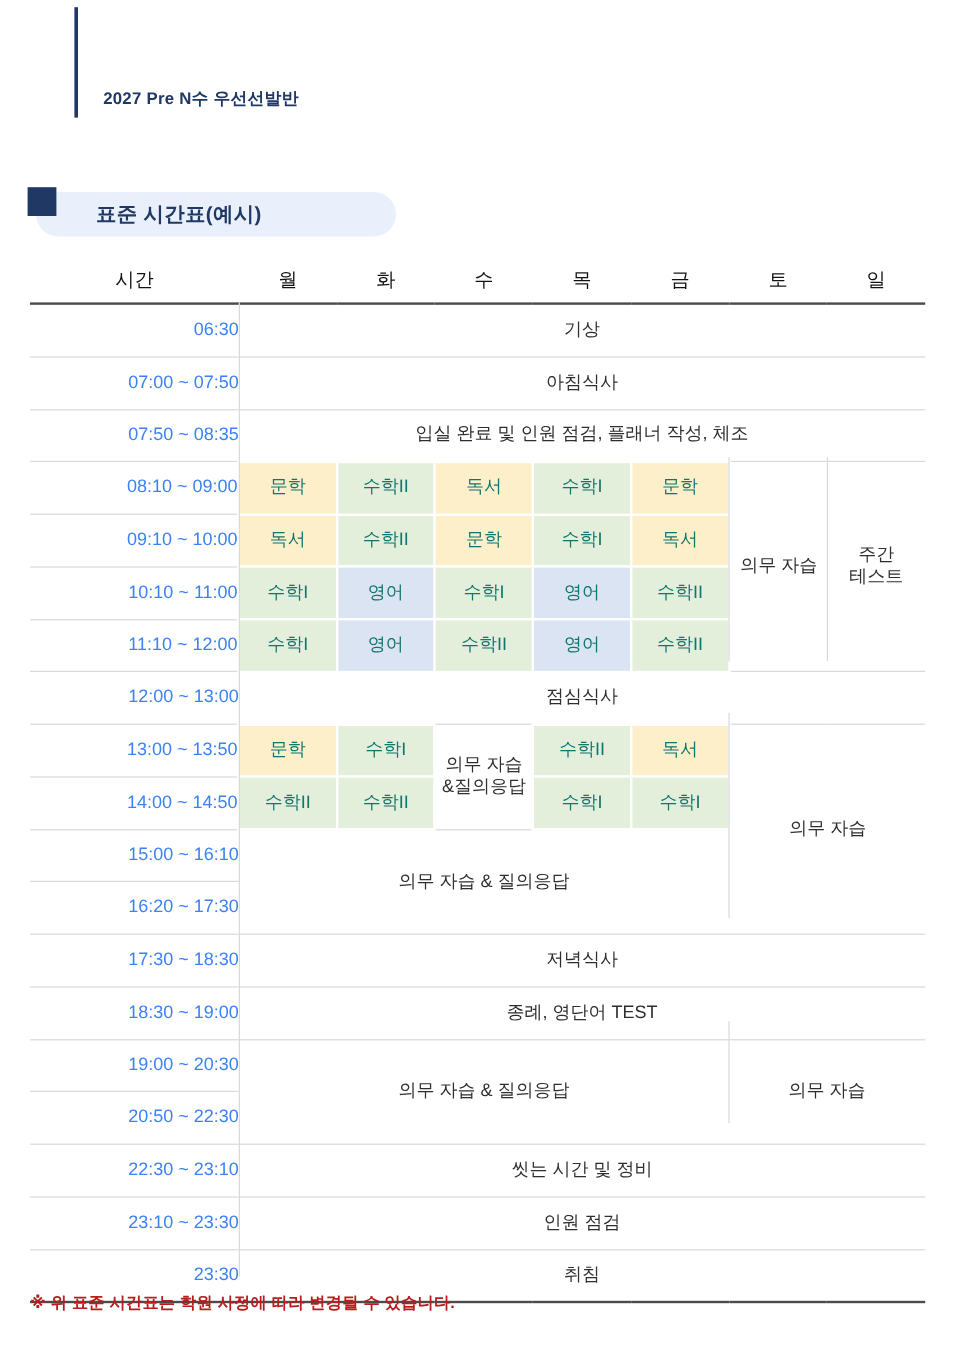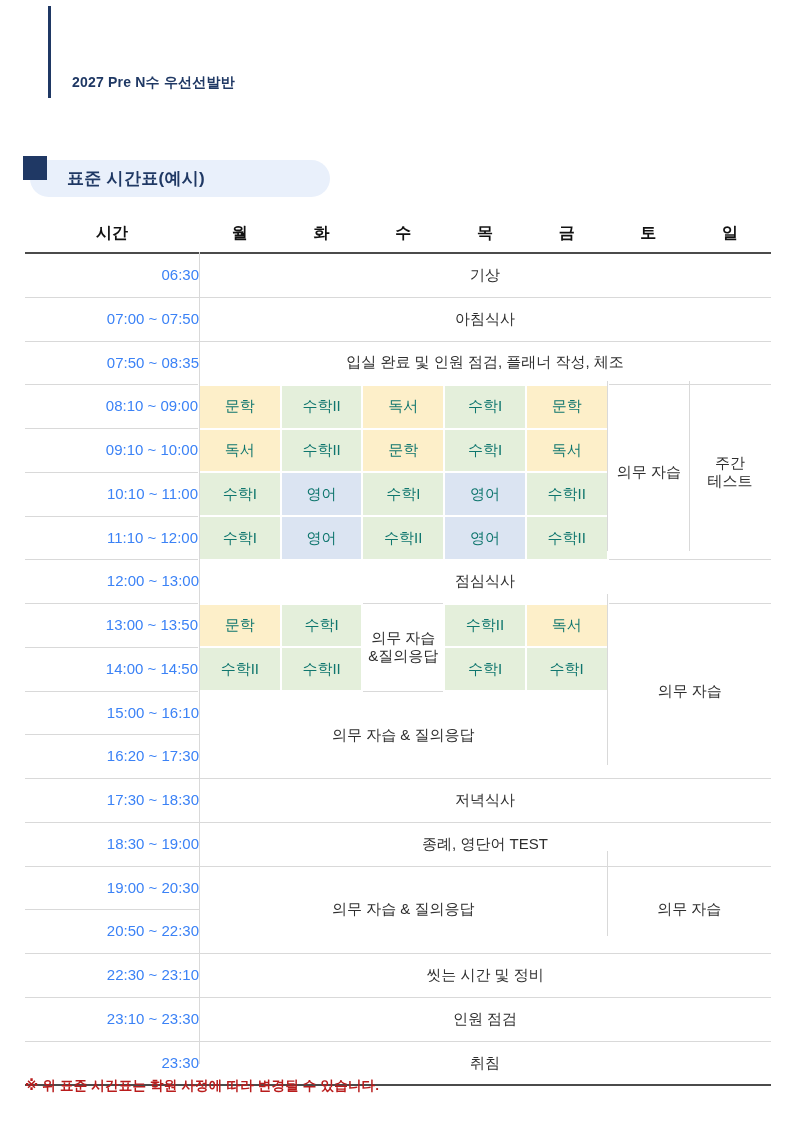--- a/index.html
+++ b/index.html
@@ -6,56 +6,56 @@
   .page{
     position:relative;
     width:794px;height:1123px;
     background:#ffffff;
     font-family:"Liberation Sans","DejaVu Sans",sans-serif;
     overflow:hidden;
   }
 
   
   .doc-header{
-    position:absolute;left:48px;top:6px;height:92px;
+    position:absolute;left:62px;top:6px;height:92px;
     border-left:3px solid var(--navy);
     padding-left:21px;
     display:flex;flex-direction:column;justify-content:flex-end;
   }
   .doc-subtitle{
     color:var(--navy);font-size:14px;font-weight:700;letter-spacing:0.2px;
     margin-bottom:6px;
   }
   .doc-title{
     color:var(--navy);font-size:31px;font-weight:700;letter-spacing:1px;
     line-height:1.05;margin-bottom:2px;
   }
 
   
   .section-pill{
     position:absolute;left:30px;top:160px;width:300px;height:37px;
     background:var(--pill);border-radius:19px;
   }
   .section-title{
-    position:absolute;left:67px;top:160px;height:37px;line-height:37px;
+    position:absolute;left:80px;top:160px;height:37px;line-height:37px;
     color:var(--navy);font-size:17px;font-weight:700;letter-spacing:0.3px;
   }
   .section-square{
     position:absolute;left:23px;top:156px;width:24px;height:24px;
     background:var(--navy);
   }
 
   
   table.timetable{
     position:absolute;left:25px;top:215px;width:746px;
     border-collapse:collapse;table-layout:fixed;
   }
   col.c-time{width:174px;}
   th{
-    height:37px;font-size:16px;font-weight:700;color:#111111;
+    height:37px;font-size:16px;font-weight:400;color:#111111;
     text-align:center;vertical-align:middle;
     border-bottom:2px solid var(--strong);
     padding:0;
   }
   td{
     text-align:center;vertical-align:middle;
     font-size:15px;color:#2e2e2e;
     white-space:pre-line;padding:0;line-height:1.25;
   }
   td.t{

